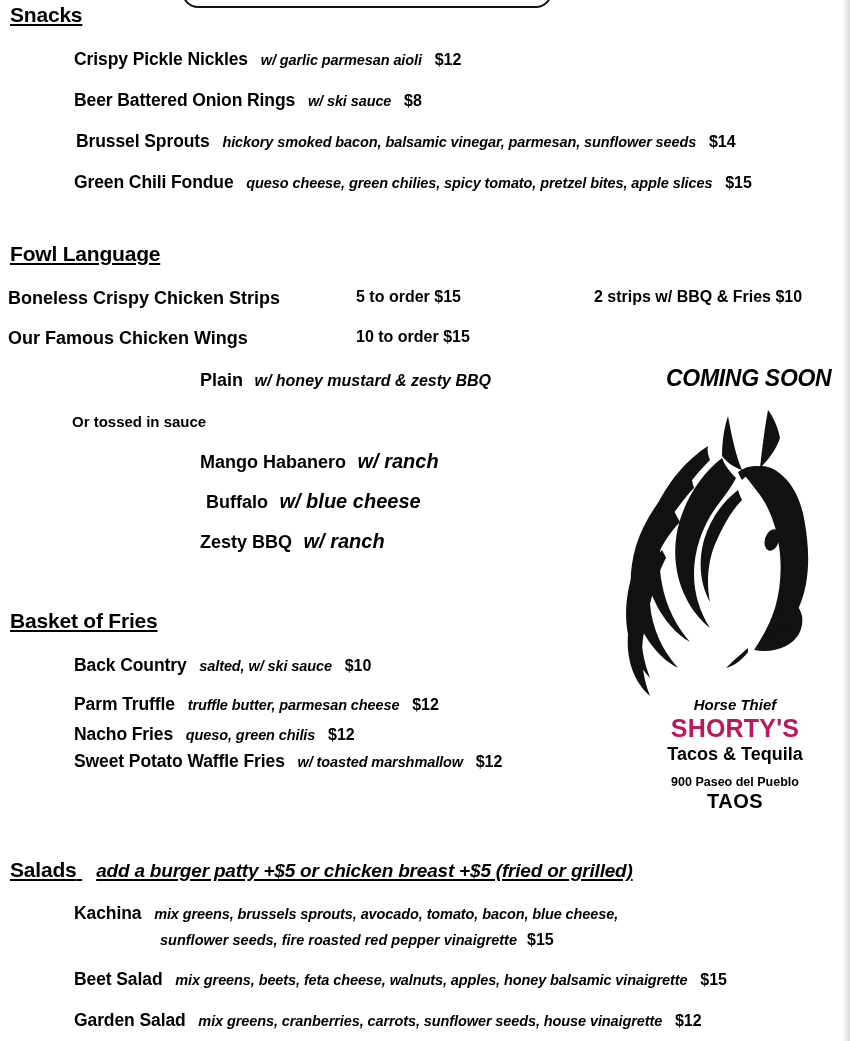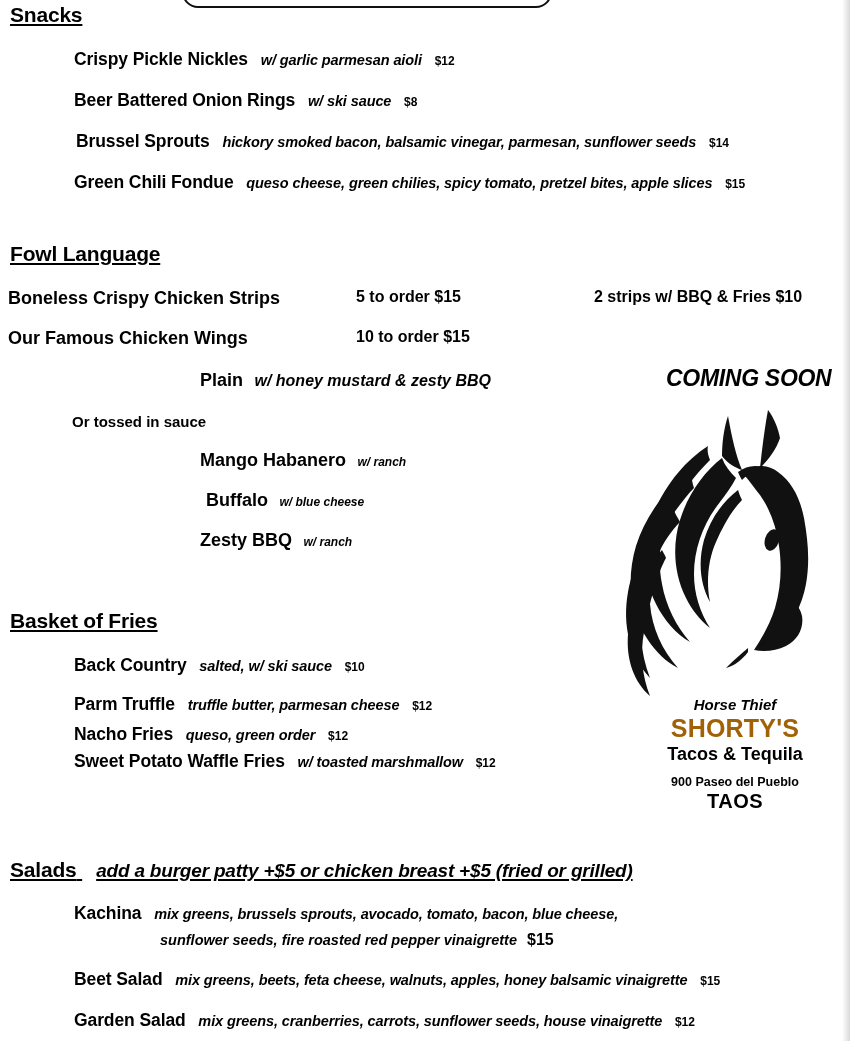--- a/index.html
+++ b/index.html
@@ -68,33 +68,33 @@
   }
   .item .desc {
     font-style: italic;
     font-weight: bold;
     font-size: 14.5px;
     margin-left: 8px;
     letter-spacing: -0.1px;
   }
   .item .price {
     font-weight: bold;
-    font-size: 12px;
+    font-size: 16px;
     margin-left: 8px;
   }
 
   
   .fowl-line { position: absolute; white-space: nowrap; }
   .fowl-line .f-name { font-weight: bold; font-size: 18px; }
   .fowl-line .f-qty  { font-weight: bold; font-size: 16px; }
   .fowl-line .f-alt  { font-weight: bold; font-size: 16px; }
 
   .sauce-line { position: absolute; white-space: nowrap; }
   .sauce-line .s-name { font-weight: bold; font-size: 18px; }
-  .sauce-line .s-with { font-style: italic; font-weight: bold; font-size: 12px; margin-left: 7px; }
+  .sauce-line .s-with { font-style: italic; font-weight: bold; font-size: 20px; margin-left: 7px; }
 
   .plain-line { position: absolute; white-space: nowrap; }
   .plain-line .p-name { font-weight: bold; font-size: 18px; }
   .plain-line .p-with { font-style: italic; font-weight: bold; font-size: 16px; margin-left: 7px; }
 
   .tossed { position: absolute; font-weight: bold; font-size: 15px; white-space: nowrap; }
 
   
   .cont {
     position: absolute;
@@ -123,21 +123,21 @@
   .logo-block {
     position: absolute;
     left: 620px; top: 696px;
     width: 230px;
     text-align: center;
   }
   .logo-block .l1 {
     font-weight: bold; font-style: italic; font-size: 15px;
   }
   .logo-block .l2 {
-    font-weight: bold; font-size: 25px; color: #a16207; letter-spacing: 0.2px;
+    font-weight: bold; font-size: 25px; color: #be185d; letter-spacing: 0.2px;
     margin-top: 1px;
   }
   .logo-block .l3 {
     font-weight: bold; font-size: 18px; margin-top: 1px;
   }
   .logo-block .l4 {
     font-weight: bold; font-size: 12.5px; margin-top: 10px;
   }
   .logo-block .l5 {
     font-weight: bold; font-size: 20px; margin-top: 1px; letter-spacing: 0.5px;
@@ -232,21 +232,21 @@
   </div>
 
   <div class="item" style="left:74px; top:694px;">
     <span class="name">Parm Truffle</span>
     <span class="desc">truffle butter, parmesan cheese</span>
     <span class="price">$12</span>
   </div>
 
   <div class="item" style="left:74px; top:724px;">
     <span class="name">Nacho Fries</span>
-    <span class="desc">queso, green order</span>
+    <span class="desc">queso, green chilis</span>
     <span class="price">$12</span>
   </div>
 
   <div class="item" style="left:74px; top:751px;">
     <span class="name">Sweet Potato Waffle Fries</span>
     <span class="desc">w/ toasted marshmallow</span>
     <span class="price">$12</span>
   </div>
 
   <div class="section-head" style="left:10px; top:858px;">

